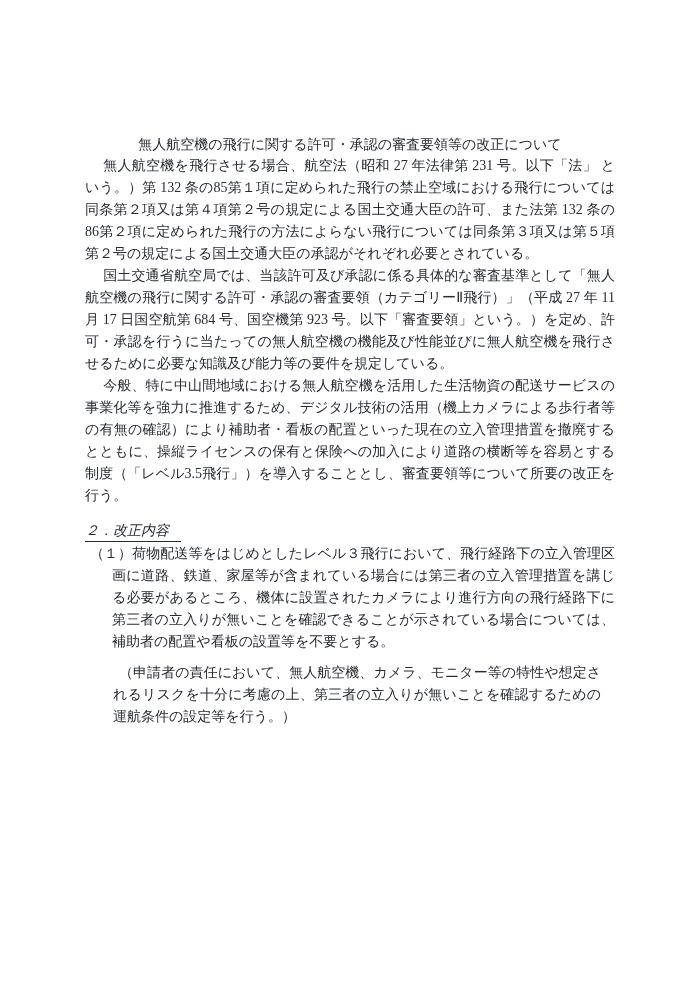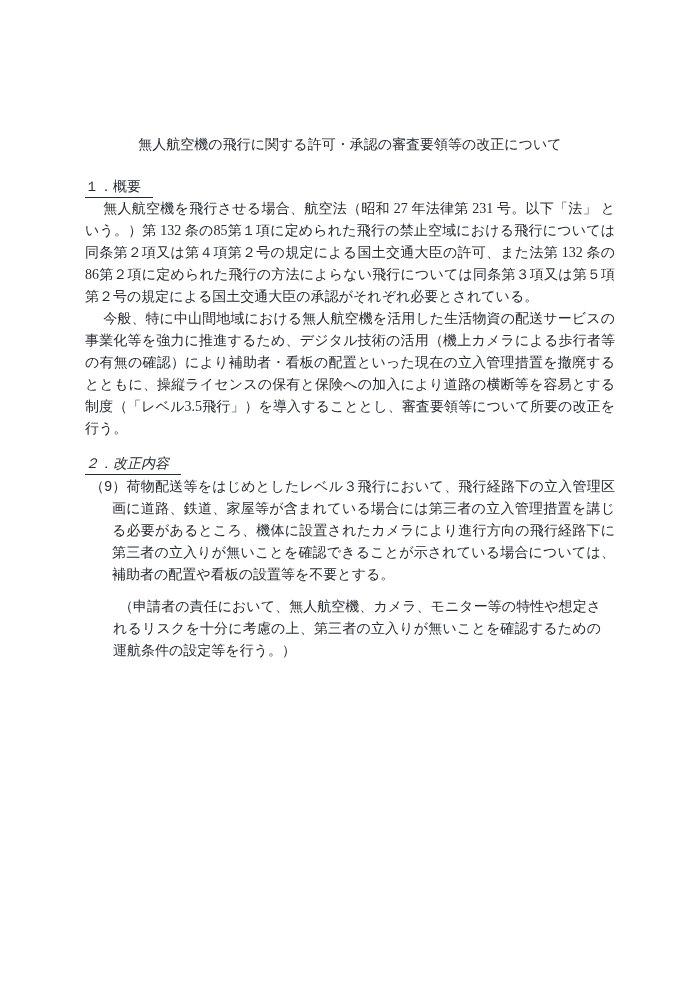--- a/index.html
+++ b/index.html
@@ -57,42 +57,41 @@
     margin: 0;
     padding-left: 27px;
     text-indent: -22px;
     text-align: justify;
   }
   .note {
     margin: 10px 14px 0 0;
     padding-left: 28px;
     text-indent: 6px;
     text-align: justify;
+    font-family: Liberation Mono, monospace;
   }
   .item.second {
     margin-top: 22px;
   }
 </style>
 </head>
 <body>
 
 <div class="page">
 
   <div class="title">無人航空機の飛行に関する許可・承認の審査要領等の改正について</div>
 
 
   <div class="section">
-    <div class="sec-head">
-      <span class="head-underline">１．概要</span>
-    </div>
     <p class="para">無人航空機を飛行させる場合、航空法（昭和 27 年法律第 231 号。以下「法」 という。）第 132 条の85第１項に定められた飛行の禁止空域における飛行については同条第２項又は第４項第２号の規定による国土交通大臣の許可、また法第 132 条の86第２項に定められた飛行の方法によらない飛行については同条第３項又は第５項第２号の規定による国土交通大臣の承認がそれぞれ必要とされている。</p>
+    <p class="para">国土交通省航空局では、当該許可及び承認に係る具体的な審査基準として「無人航空機の飛行に関する許可・承認の審査要領（カテゴリーⅡ飛行）」（平成 27 年 11 月 17 日国空航第 684 号、国空機第 923 号。以下「審査要領」という。）を定め、許可・承認を行うに当たっての無人航空機の機能及び性能並びに無人航空機を飛行させるために必要な知識及び能力等の要件を規定している。</p>
     <p class="para">今般、特に中山間地域における無人航空機を活用した生活物資の配送サービスの事業化等を強力に推進するため、デジタル技術の活用（機上カメラによる歩行者等の有無の確認）により補助者・看板の配置といった現在の立入管理措置を撤廃するとともに、操縦ライセンスの保有と保険への加入により道路の横断等を容易とする制度（「レベル3.5飛行」）を導入することとし、審査要領等について所要の改正を行う。</p>
   </div>
 
   <div class="section">
     <div class="sec-head second">
       <span class="head-underline">２．改正内容</span>
     </div>
-    <p class="item">（9）荷物配送等をはじめとしたレベル３飛行において、飛行経路下の立入管理区画に道路、鉄道、家屋等が含まれている場合には第三者の立入管理措置を講じる必要があるところ、機体に設置されたカメラにより進行方向の飛行経路下に第三者の立入りが無いことを確認できることが示されている場合については、補助者の配置や看板の設置等を不要とする。</p>
+    <p class="item">（１）荷物配送等をはじめとしたレベル３飛行において、飛行経路下の立入管理区画に道路、鉄道、家屋等が含まれている場合には第三者の立入管理措置を講じる必要があるところ、機体に設置されたカメラにより進行方向の飛行経路下に第三者の立入りが無いことを確認できることが示されている場合については、補助者の配置や看板の設置等を不要とする。</p>
     <p class="note">（申請者の責任において、無人航空機、カメラ、モニター等の特性や想定されるリスクを十分に考慮の上、第三者の立入りが無いことを確認するための運航条件の設定等を行う。）</p>
   </div>
 
 </div>
 
 </body></html>

